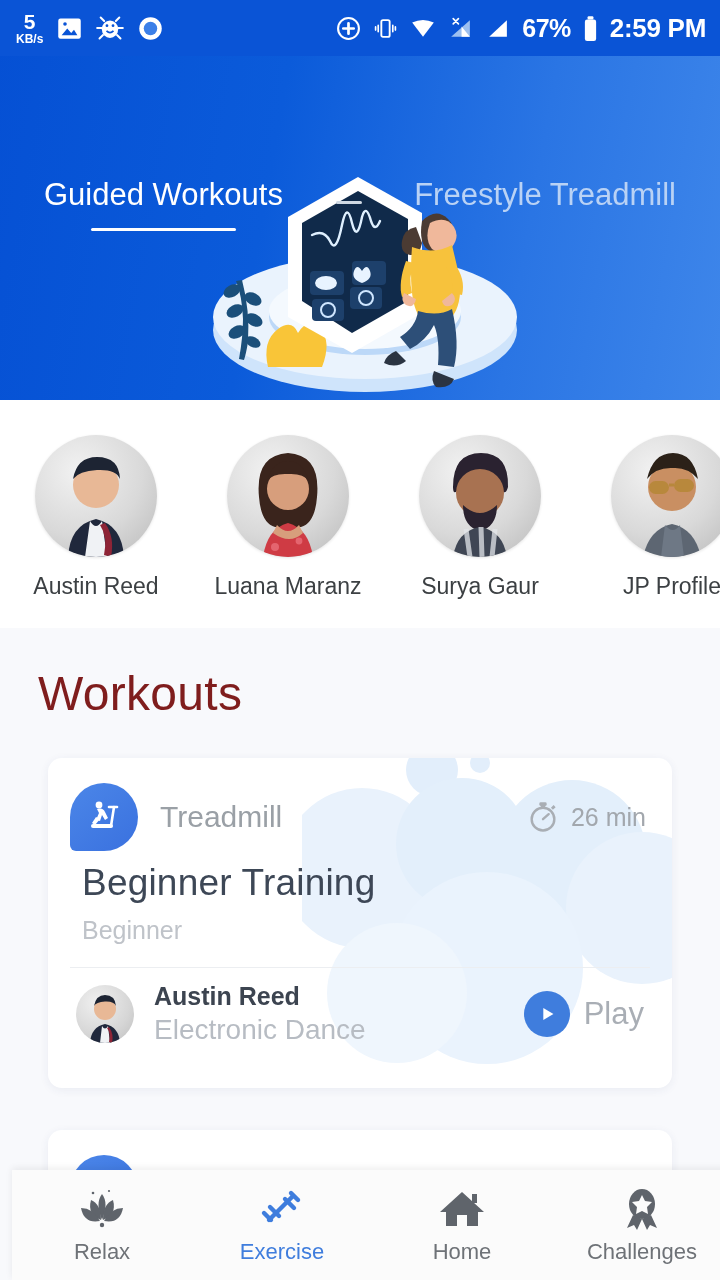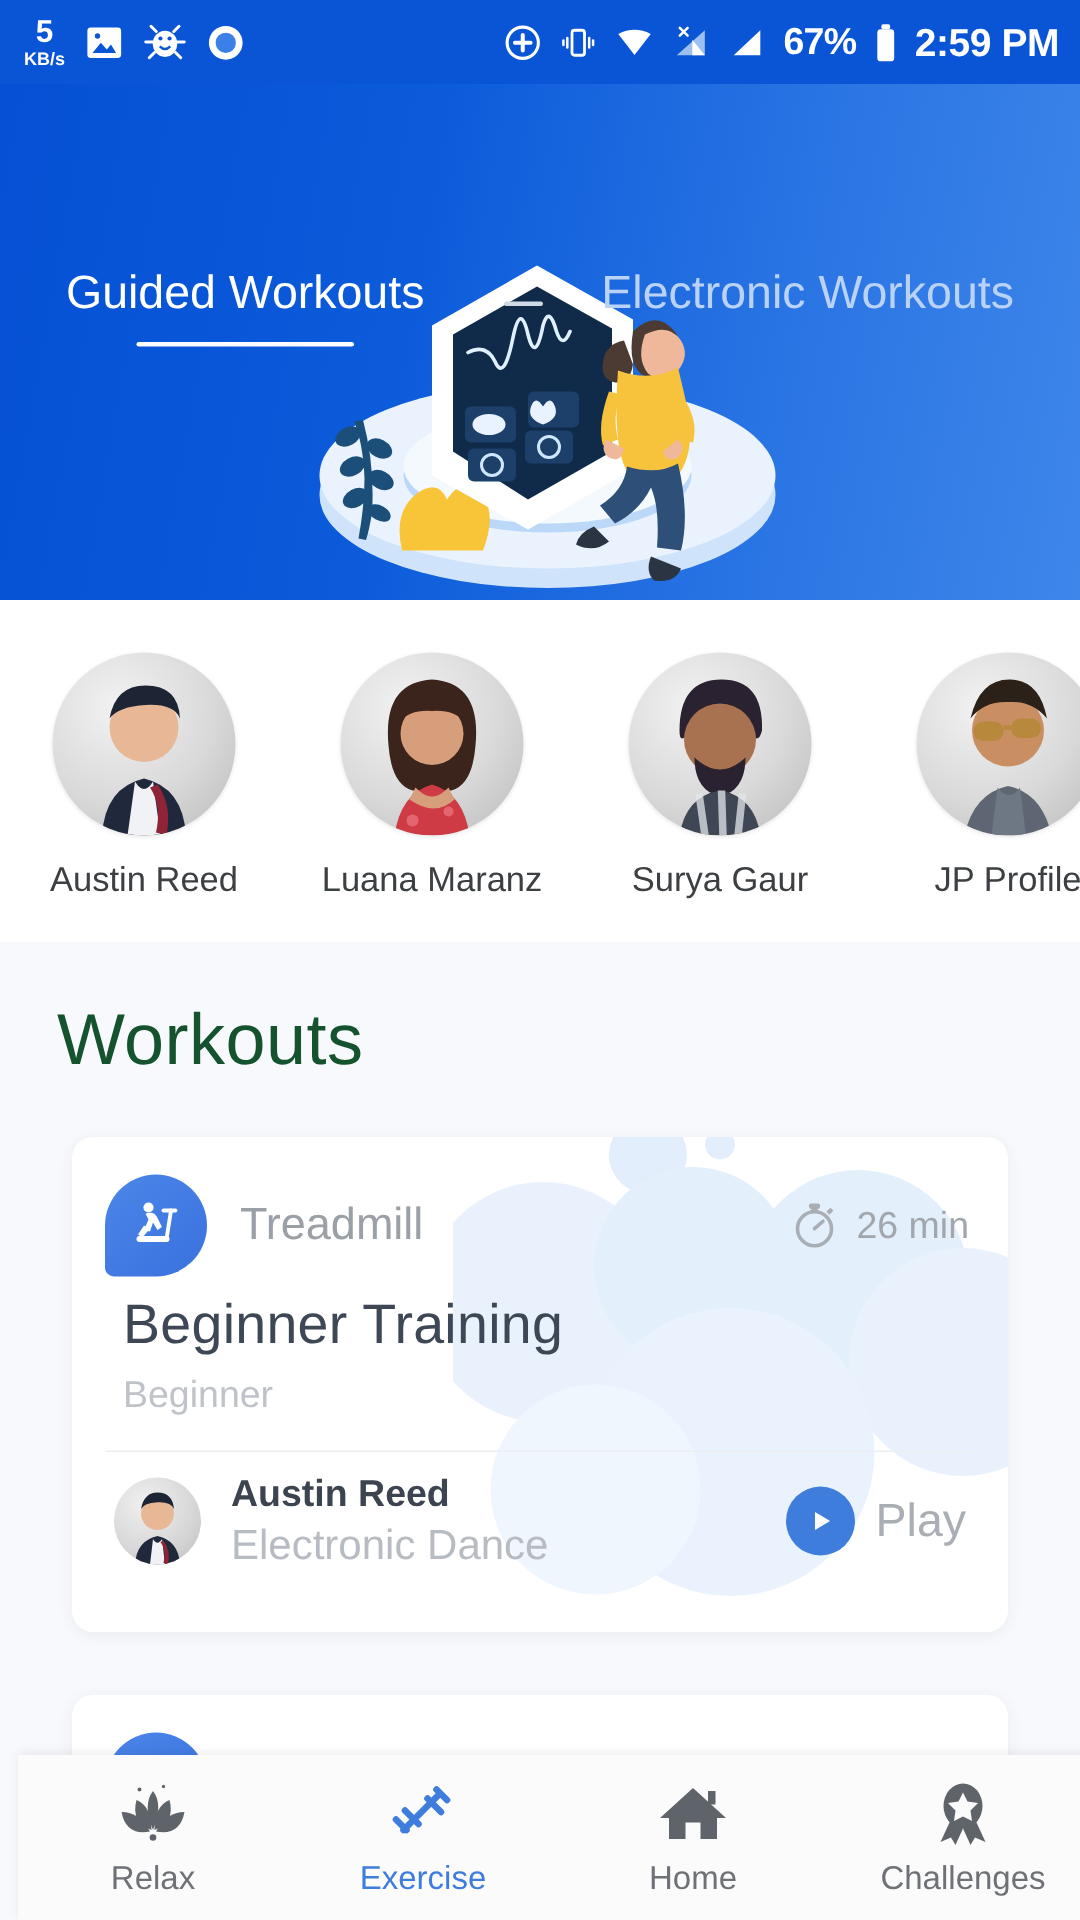--- a/index.html
+++ b/index.html
@@ -66,21 +66,21 @@
     box-shadow:0 1px 3px rgba(0,0,0,.10);
   }
   .trainer .nm{ margin-top:16px; font-size:23px; color:#3c4043; white-space:nowrap; }
 
   
   .content{
     position:absolute; top:628px; left:0; width:720px; height:652px;
     background:#f8f9fc;
   }
   .section-title{
-    font-size:48px; color:#14532d; font-weight:300;
+    font-size:48px; color:#7f1d1d; font-weight:300;
     padding:38px 0 0 38px; letter-spacing:.3px;
   }
   .card{
     position:absolute; left:48px; width:624px;
     background:#ffffff; border-radius:14px;
     box-shadow:0 2px 10px rgba(40,60,110,.07);
     overflow:hidden;
   }
   #card-1{ top:130px; height:330px; }
   #card-2{ top:502px; height:330px; }
@@ -191,21 +191,21 @@
       <path d="M214 198 q-4 8 2 12 q8 4 10 -6z" fill="#f0b89b"></path>
       <path d="M262 198 q6 6 0 12 q-8 4 -10 -4z" fill="#f0b89b"></path>
       <path d="M228 216 q20 6 34 -2 q8 34 2 58 l-16 -2 q2 -26 -4 -40 q-8 16 -24 24 l-10 -12 q16 -10 18 -26z" fill="#2d4f78"></path>
       <path d="M206 256 q-10 4 -12 12 q12 6 22 -2z" fill="#2b3442"></path>
       <path d="M244 276 q-4 10 2 16 q14 2 18 -8z" fill="#2b3442"></path>
     </g>
   </svg>
 
   <div class="tabs">
     <div class="tab active">Guided Workouts</div>
-    <div class="tab inactive">Electronic Workouts</div>
+    <div class="tab inactive">Freestyle Treadmill</div>
   </div>
 </div>
 
 <div class="statusbar">
   <div class="sb-left">
     <div class="kbs">
       <span class="n">5</span>
       <span class="u">KB/s</span>
     </div>
     <svg class="sb-icon" width="27" height="27" viewBox="0 0 24 24">

